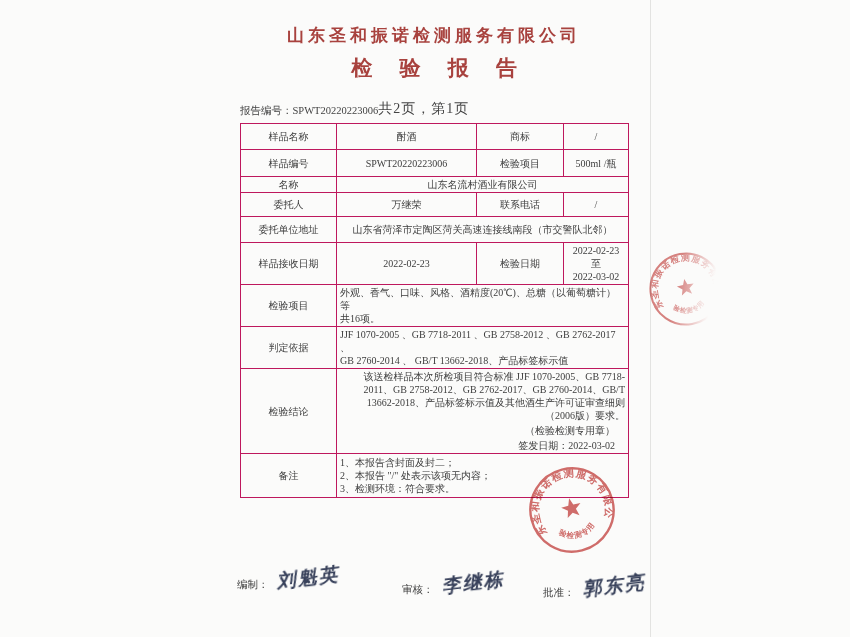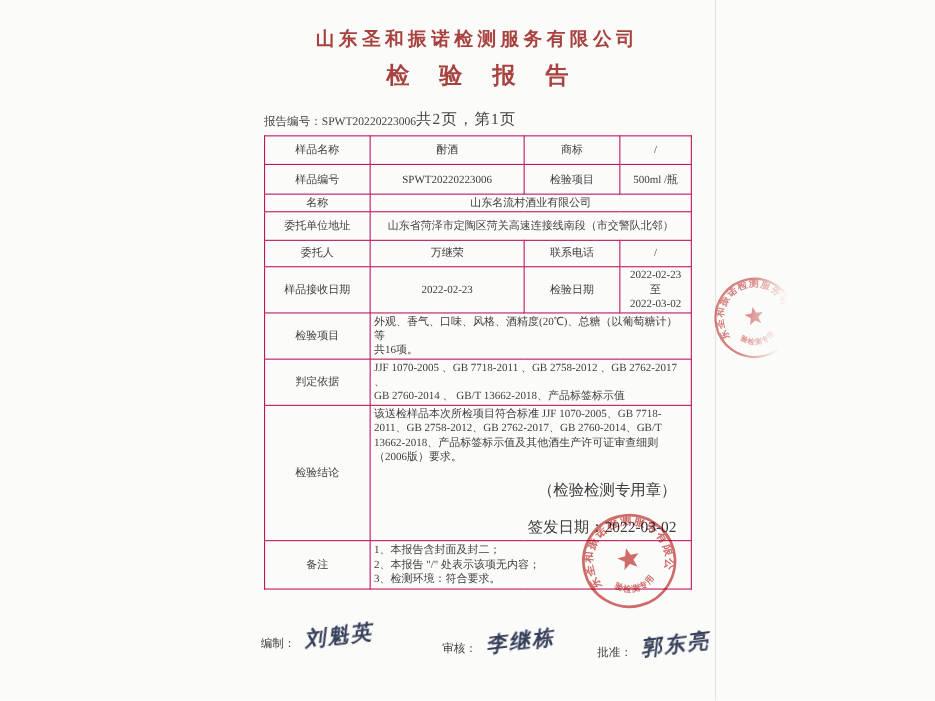--- a/index.html
+++ b/index.html
@@ -16,22 +16,22 @@
   .rtitle{margin:7px 0 0;text-align:center;color:#a8423e;font-size:21px;font-weight:bold;
     letter-spacing:11px;text-indent:11px;}
   .meta{display:flex;justify-content:flex-start;align-items:flex-end;margin-top:18px;
     font-size:10.5px;color:#434343;}
   .meta .pageinfo{font-size:14px;letter-spacing:1px;}
   table{border-collapse:collapse;width:388px;margin-top:5px;table-layout:fixed;}
   td{border:1px solid #be185d;font-size:10px;text-align:center;vertical-align:middle;
     padding:1px 3px;line-height:1.3;overflow:hidden;font-family:Liberation Serif, serif;}
   td.left{text-align:left;}
   .ml{white-space:pre-line;text-align:center;}
-  .concl-par{text-align:left;white-space:pre-line;font-size:10px;line-height:1.3;}
-  .concl-right{text-align:right;padding-right:10px;font-size:14px;margin-top:16px;}
+  .concl-par{text-align:right;white-space:pre-line;font-size:10px;line-height:1.3;}
+  .concl-right{text-align:right;padding-right:10px;font-size:10px;margin-top:2px;}
   .sig-group{position:absolute;font-size:10.5px;color:#3d3d3d;white-space:nowrap;}
   .sig{display:inline-block;font-size:19px;font-style:italic;font-weight:bold;
     color:#37405a;transform:rotate(-7deg) translateY(-4px);letter-spacing:2px;
     margin-left:8px;filter:blur(.3px);}
   .stamp{position:absolute;mix-blend-mode:multiply;}
   .stamp-main{left:524px;top:462px;width:96px;height:96px;opacity:.8;}
   .stamp-seam{left:645px;top:248px;width:82px;height:82px;opacity:.72;
     -webkit-mask-image:linear-gradient(100deg,rgba(0,0,0,.95) 40%,rgba(0,0,0,0) 78%);
     mask-image:linear-gradient(100deg,rgba(0,0,0,.95) 40%,rgba(0,0,0,0) 78%);}
   .stamp text{font-family:"Liberation Serif","DejaVu Serif",serif;font-weight:bold;}
@@ -68,29 +68,29 @@
     <tr style="height:27px">
       <td>样品编号</td>
       <td>SPWT20220223006</td>
       <td>检验项目</td>
       <td>500ml /瓶</td>
     </tr>
     <tr style="height:15px">
       <td>名称</td>
       <td colspan="3">山东名流村酒业有限公司</td>
     </tr>
-    <tr style="height:26px">
-      <td>委托单位地址</td>
-      <td colspan="3">山东省菏泽市定陶区菏关高速连接线南段（市交警队北邻）</td>
-    </tr>
     <tr style="height:24px">
       <td>委托人</td>
       <td>万继荣</td>
       <td>联系电话</td>
       <td>/</td>
+    </tr>
+    <tr style="height:26px">
+      <td>委托单位地址</td>
+      <td colspan="3">山东省菏泽市定陶区菏关高速连接线南段（市交警队北邻）</td>
     </tr>
     <tr style="height:30px">
       <td>样品接收日期</td>
       <td>2022-02-23</td>
       <td>检验日期</td>
       <td class="ml">2022-02-23 至
 2022-03-02</td>
     </tr>
     <tr style="height:32px">
       <td>检验项目</td>

